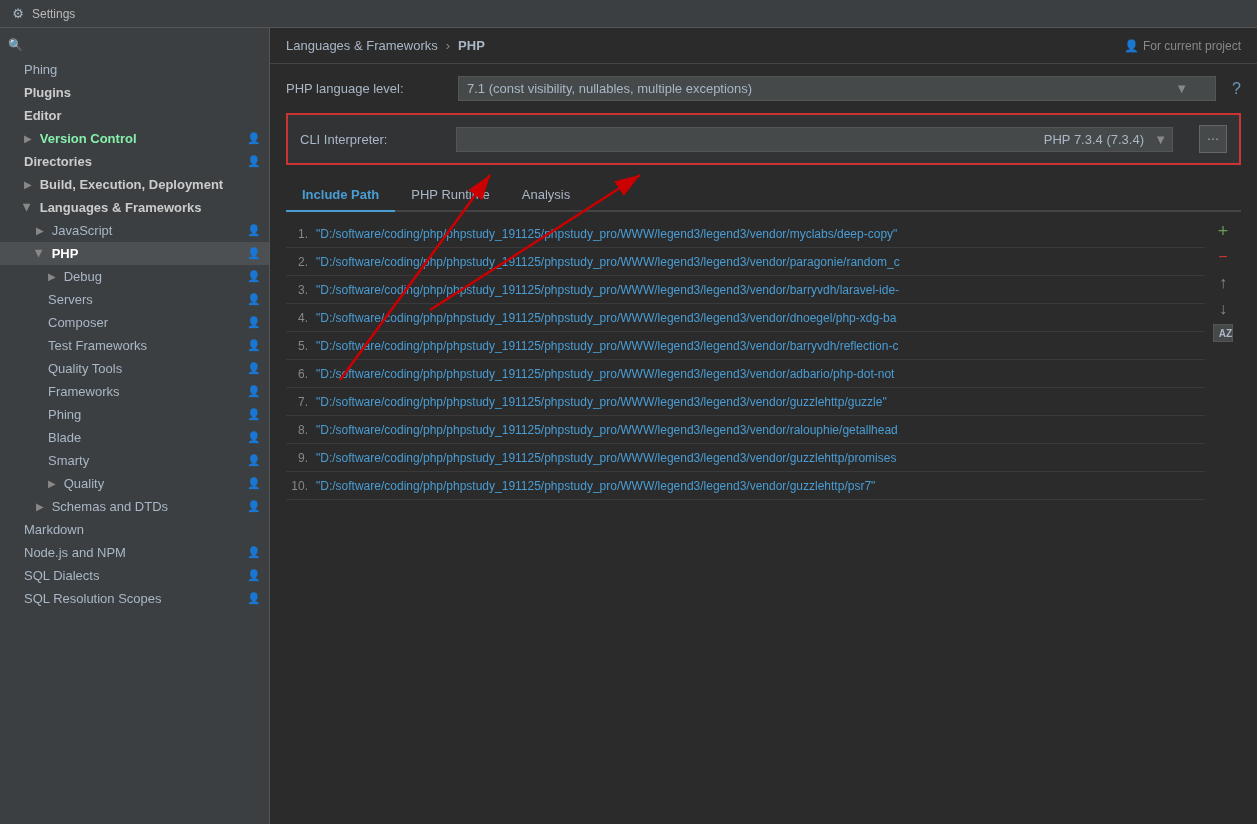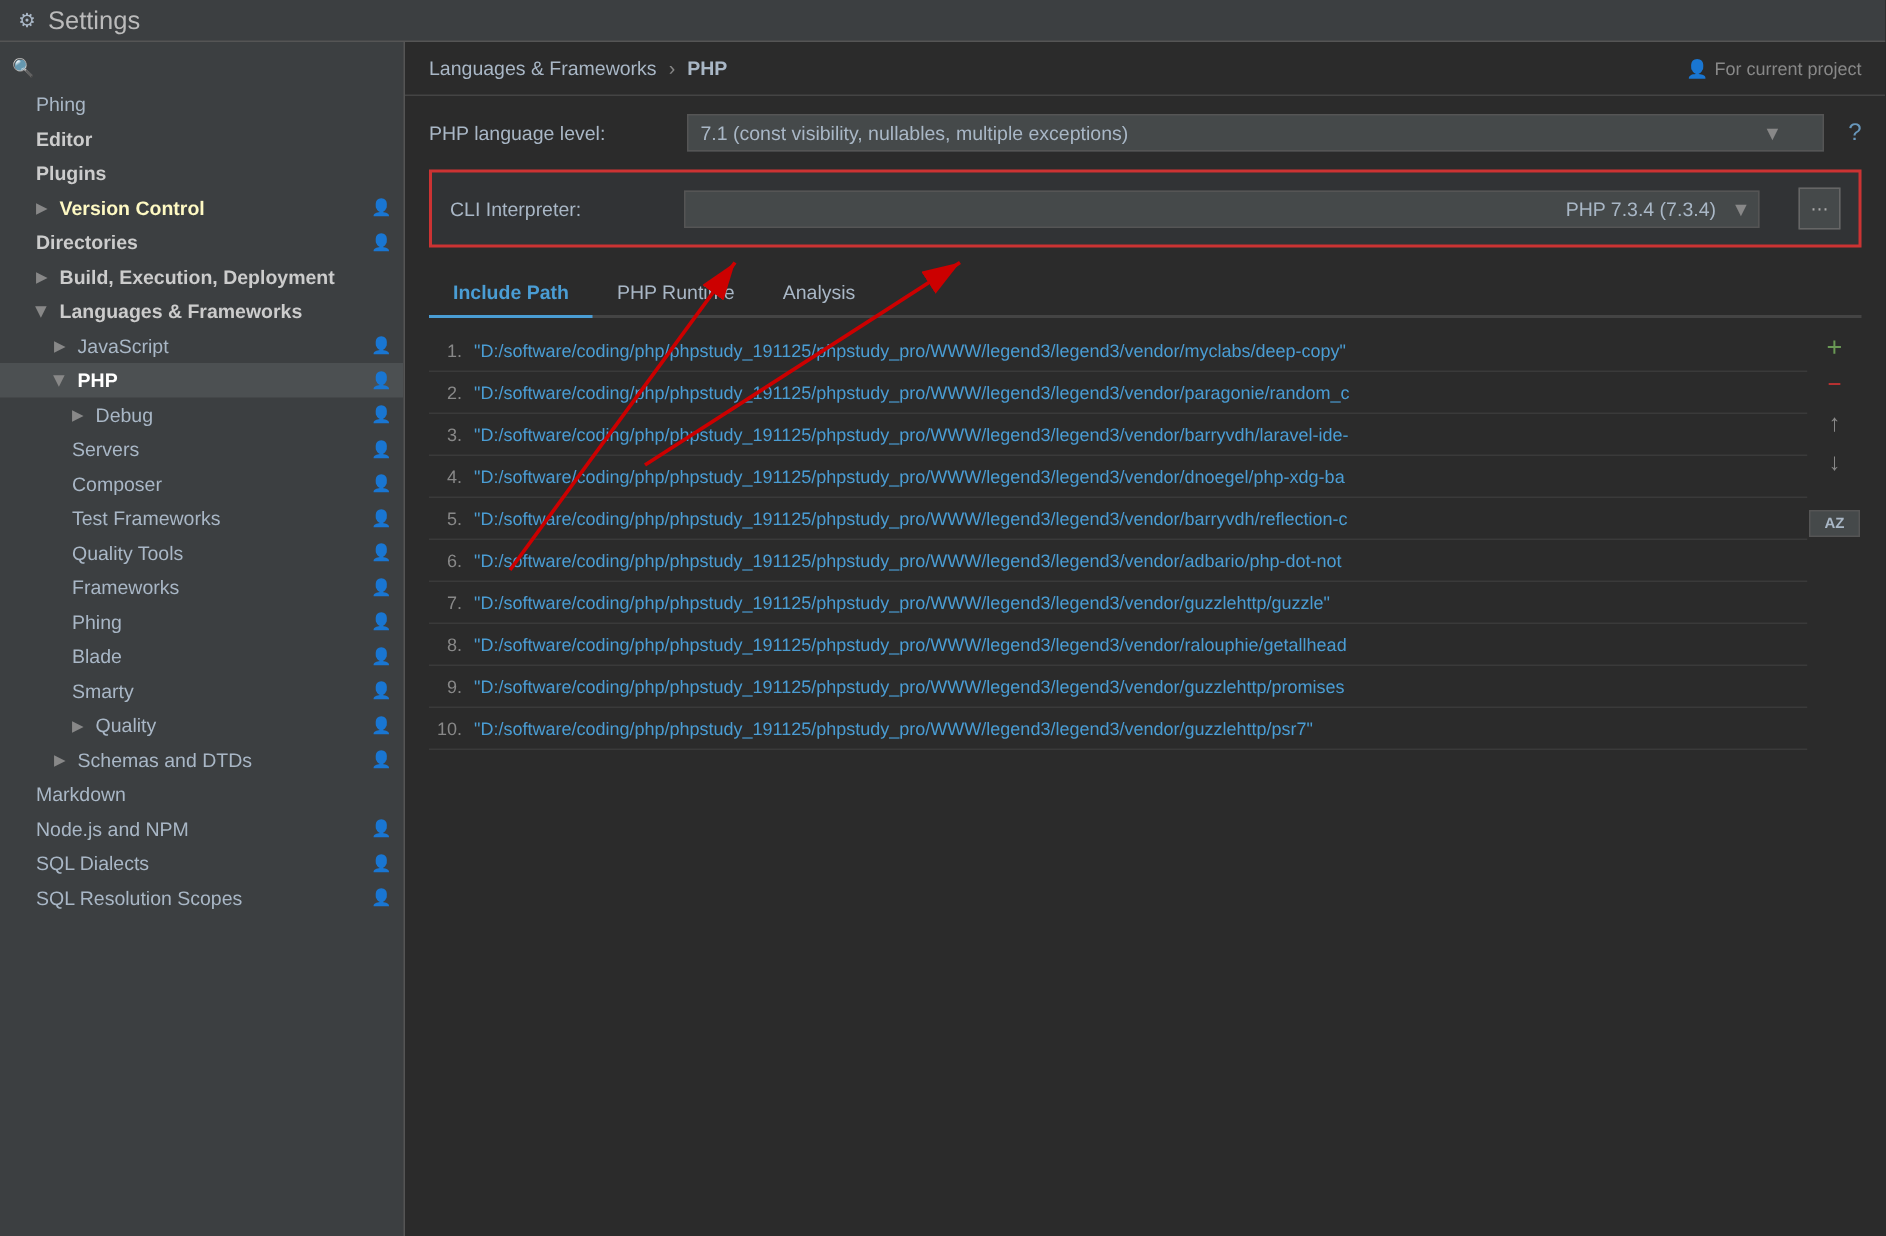--- a/index.html
+++ b/index.html
@@ -26,21 +26,21 @@
     .title-bar-icon {
       width: 16px;
       height: 16px;
       margin-right: 6px;
       display: flex;
       align-items: center;
       justify-content: center;
     }
     .title-bar-text {
       color: #bbb;
-      font-size: 17px;
+      font-size: 12px;
     }
     .main-container {
       display: flex;
       flex: 1;
       overflow: hidden;
     }
     .sidebar {
       width: 270px;
       background: #3c3f41;
       border-right: 1px solid #555;
@@ -262,32 +262,32 @@
       justify-content: center;
       cursor: pointer;
       color: #888;
       font-size: 16px;
       border: none;
       background: none;
     }
     .action-btn.green { color: #6a9955; font-size: 18px; }
     .action-btn.red { color: #cc3333; }
     .az-btn {
-      width: 34px;
+      width: 20px;
       height: 18px;
       display: flex;
       align-items: center;
-      justify-content: center;
+      justify-content: flex-end;
       cursor: pointer;
       color: #a9b7c6;
       font-size: 10px;
       border: 1px solid #555;
       background: #45494a;
       font-weight: bold;
-      margin-top: 16px;
+      margin-top: 0;
     }
     .path-content-row {
       display: flex;
       flex: 1;
       overflow: hidden;
     }
   </style>
 </head>
 <body>
 
@@ -304,34 +304,34 @@
     </div>
 
     <div class="sidebar-item indent-1">
       <div class="sidebar-item-left">
         <span>Phing</span>
       </div>
     </div>
 
     <div class="sidebar-item indent-1">
       <div class="sidebar-item-left">
+        <span style="font-weight:bold; color:#ccc;">Plugins</span>
+      </div>
+    </div>
+
+    <div class="sidebar-item indent-1">
+      <div class="sidebar-item-left">
         <span style="font-weight:bold; color:#ccc;">Editor</span>
       </div>
     </div>
 
     <div class="sidebar-item indent-1">
       <div class="sidebar-item-left">
-        <span style="font-weight:bold; color:#ccc;">Plugins</span>
-      </div>
-    </div>
-
-    <div class="sidebar-item indent-1">
-      <div class="sidebar-item-left">
         <span class="arrow">▶</span>
-        <span style="font-weight:bold; color:#fef9c3;">Version Control</span>
+        <span style="font-weight:bold; color:#86efac;">Version Control</span>
       </div>
       <span class="icon-user">👤</span>
     </div>
 
     <div class="sidebar-item indent-1">
       <div class="sidebar-item-left">
         <span style="font-weight:bold; color:#ccc;">Directories</span>
       </div>
       <span class="icon-user">👤</span>
     </div>

